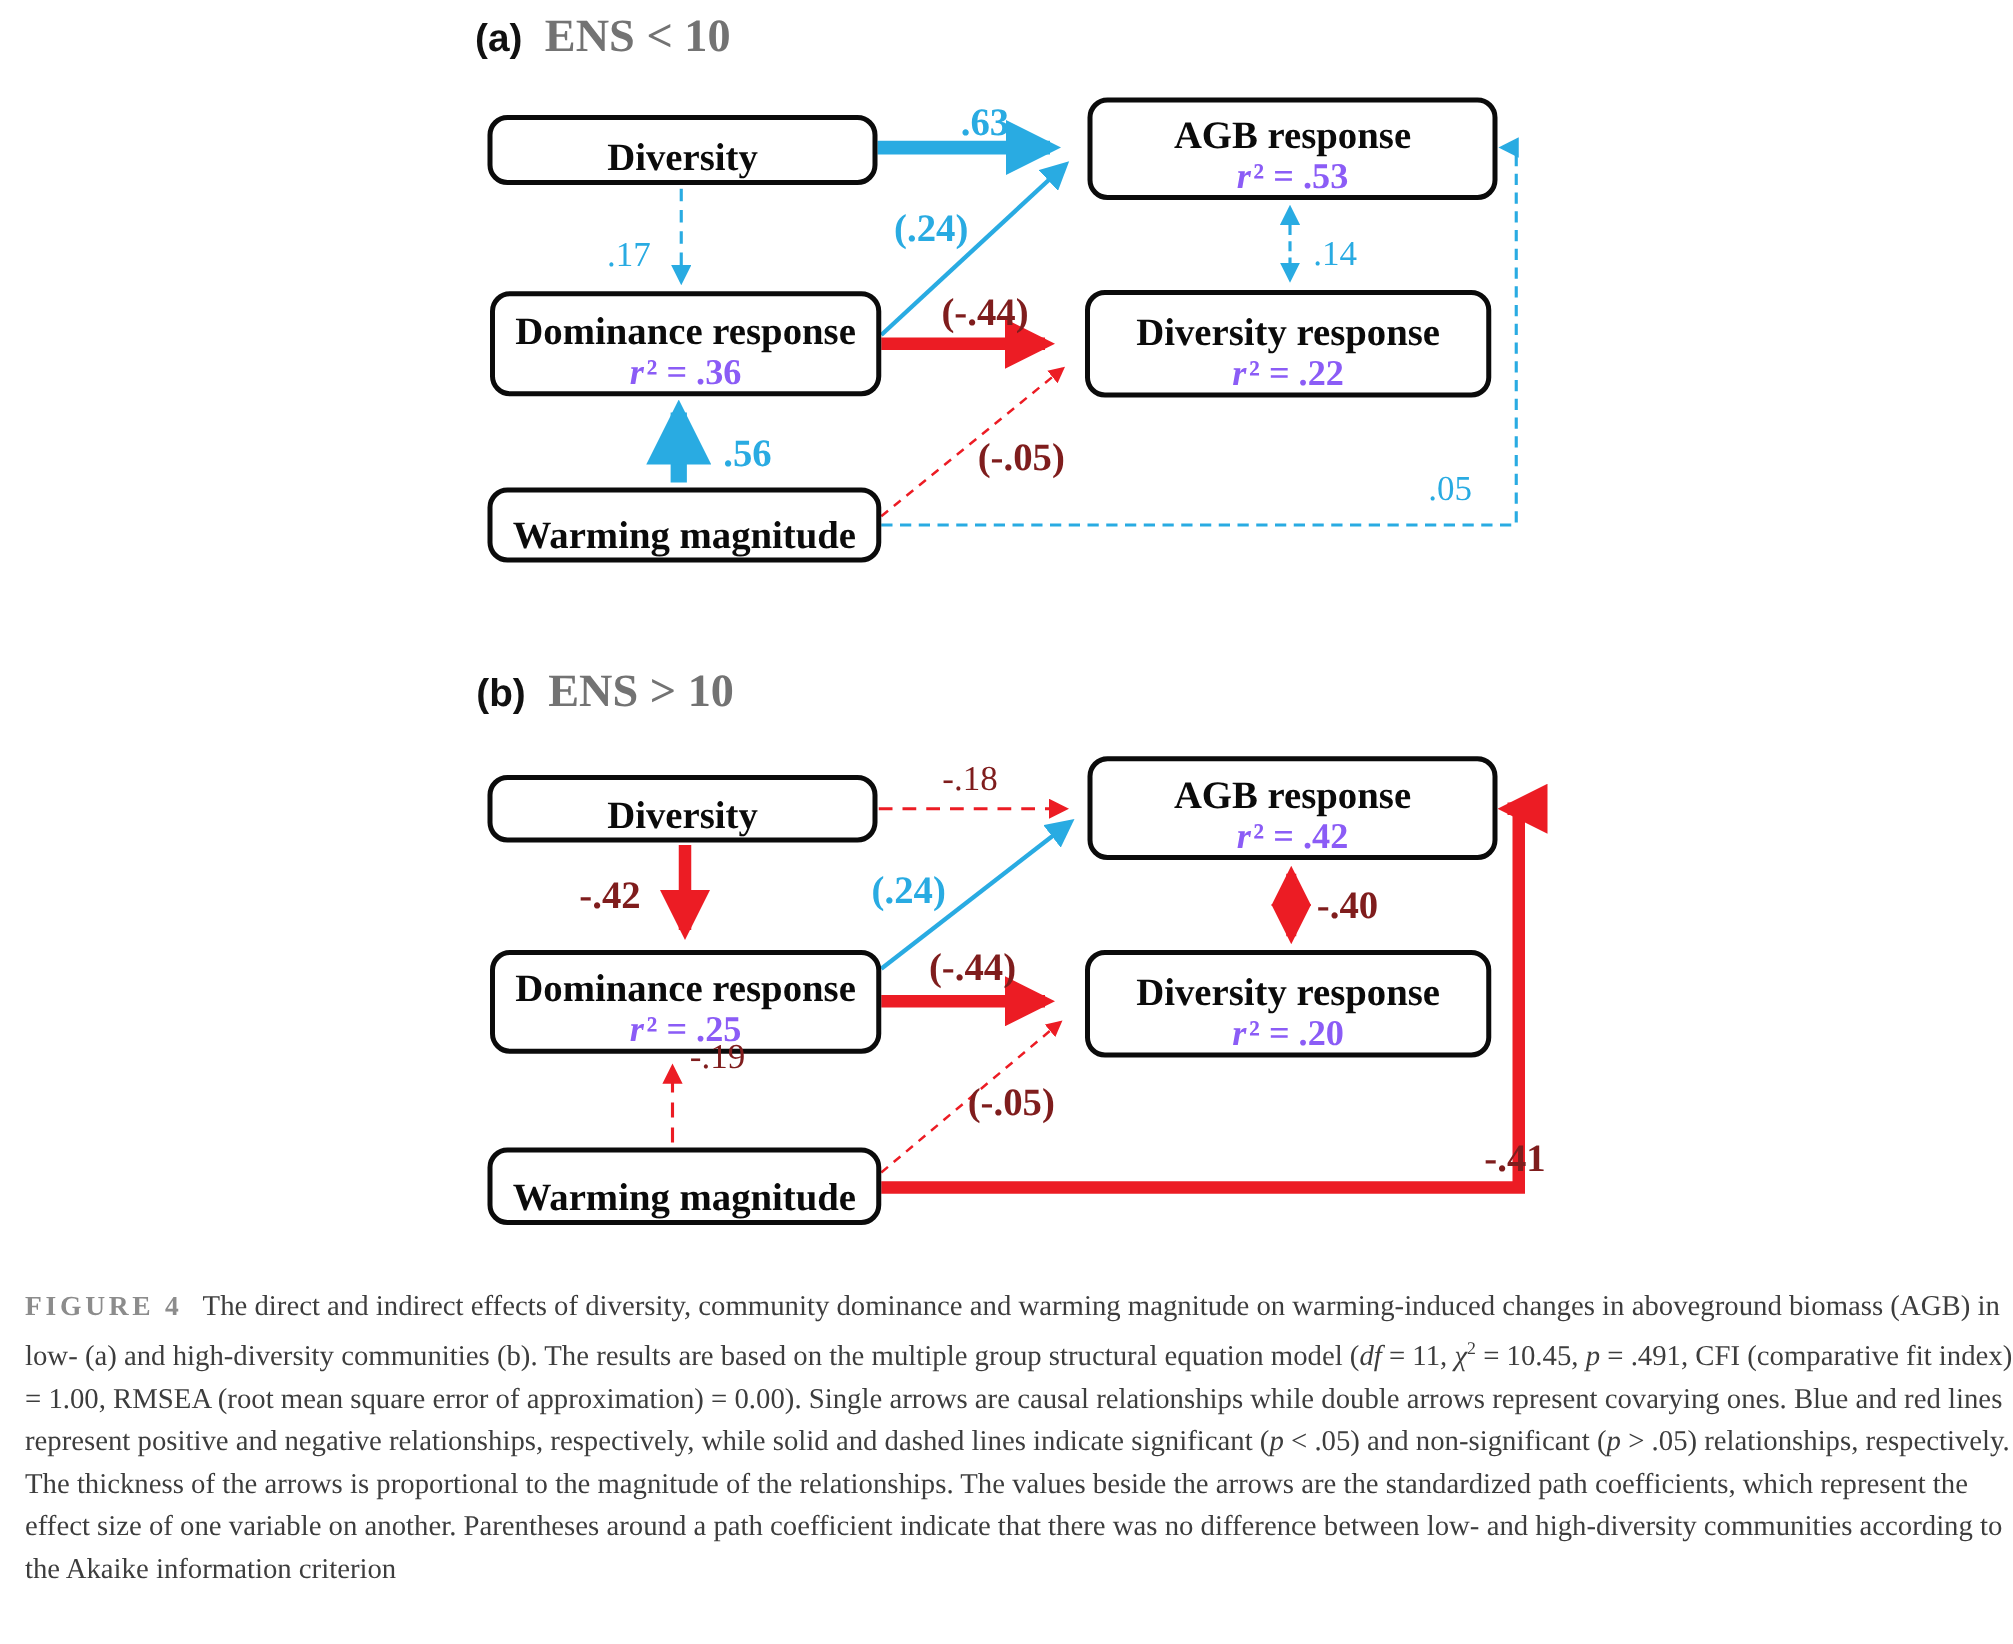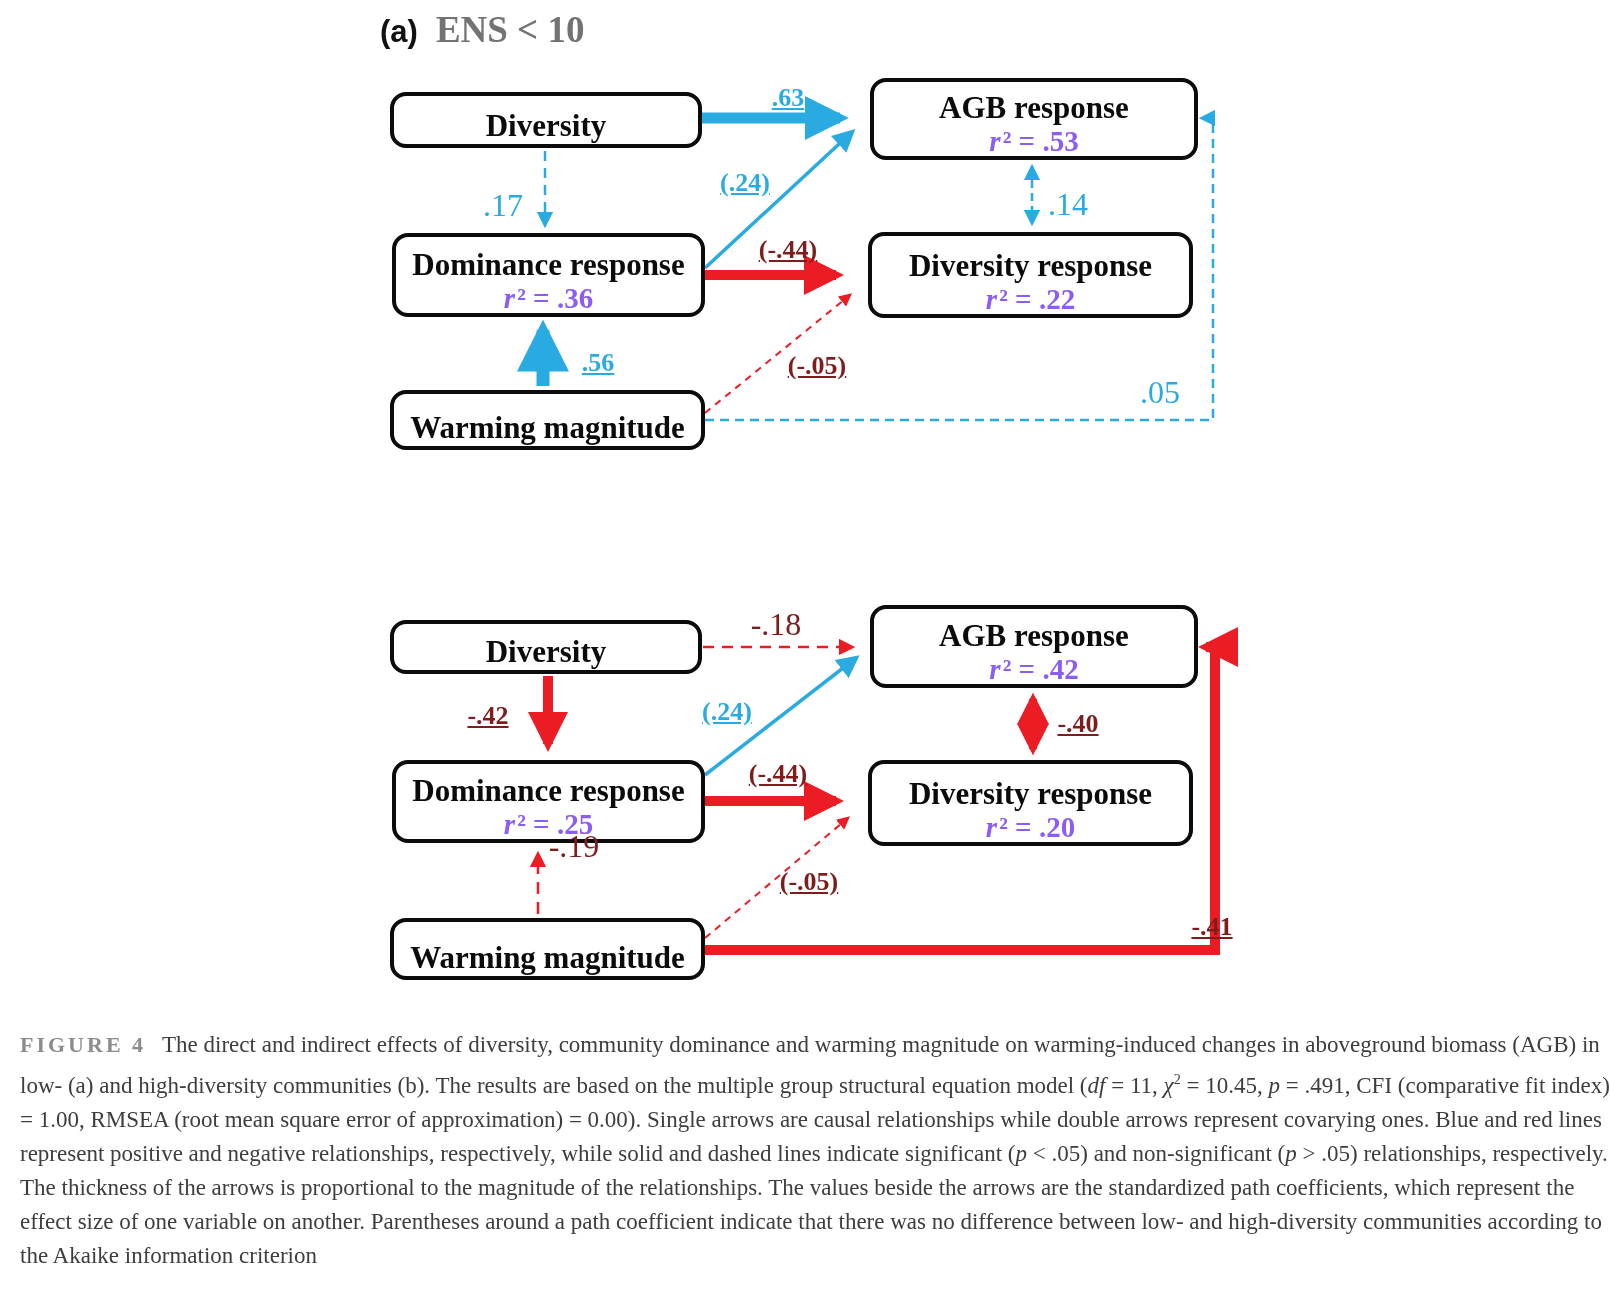--- a/index.html
+++ b/index.html
@@ -11,22 +11,22 @@
   .plab{font-family:"Liberation Sans",sans-serif;font-weight:bold;font-size:31px;color:#111;}
   .ptxt{font-family:"Liberation Serif",serif;font-weight:bold;font-size:37px;color:#737373;margin-left:18px;}
   
   .box{position:absolute;background:#fff;border:4px solid #0b0b0b;border-radius:16px;
        display:flex;flex-direction:column;align-items:center;justify-content:flex-end;
        box-sizing:border-box;}
   .bl{font-weight:bold;font-size:31px;color:#0b0b0b;line-height:1.12;white-space:nowrap;}
   .r2{font-weight:bold;font-size:29px;color:#8b5cf6;line-height:1.05;white-space:nowrap;}
   .r2 i{font-style:italic;margin-right:2px;}
   
-  .coef{position:absolute;transform:translate(-50%,-50%);font-size:32px;white-space:nowrap;}
-  .coef.bold{font-weight:bold;font-size:26px;text-decoration:underline;}
+  .coef{position:absolute;transform:translate(-50%,-50%);font-size:28px;white-space:nowrap;}
+  .coef.bold{font-weight:bold;font-size:31px;}
   .coef.blue{color:#29ABE2;}
   .coef.red{color:#7f1d1d;}
   
   .caption{position:absolute;left:20px;top:1028px;width:1596px;
            font-family:Liberation Serif, serif;font-size:23px;line-height:34px;color:#3d3d3d;}
   .figtag{color:#8c8c8c;font-weight:bold;letter-spacing:3px;margin-right:16px;font-size:22px;}
   .caption sup{font-size:0.62em;}
 </style>
 </head>
 <body>
@@ -97,20 +97,23 @@
 
   <div class="coef blue bold" style="left:788px;top:98px">.63</div>
   <div class="coef blue" style="left:503px;top:205px">.17</div>
   <div class="coef blue bold" style="left:745px;top:183px">(.24)</div>
   <div class="coef red bold" style="left:788px;top:250px">(-.44)</div>
   <div class="coef blue" style="left:1068px;top:204px">.14</div>
   <div class="coef blue bold" style="left:598px;top:363px">.56</div>
   <div class="coef red bold" style="left:817px;top:366px">(-.05)</div>
   <div class="coef blue" style="left:1160px;top:392px">.05</div>
 
+  <div class="ptitle" style="left:381px;top:532px">
+    <span class="plab">(b)</span><span class="ptxt">ENS &gt; 10</span>
+  </div>
 
   <div class="box" style="left:390px;top:620px;width:312px;height:54px">
     <div class="bl">Diversity</div>
   </div>
   <div class="box" style="left:870px;top:605px;width:328px;height:83px">
     <div class="bl">AGB response</div>
     <div class="r2"><i>r</i><span>² = .42</span></div>
   </div>
   <div class="box" style="left:392px;top:760px;width:313px;height:83px">
     <div class="bl">Dominance response</div>

